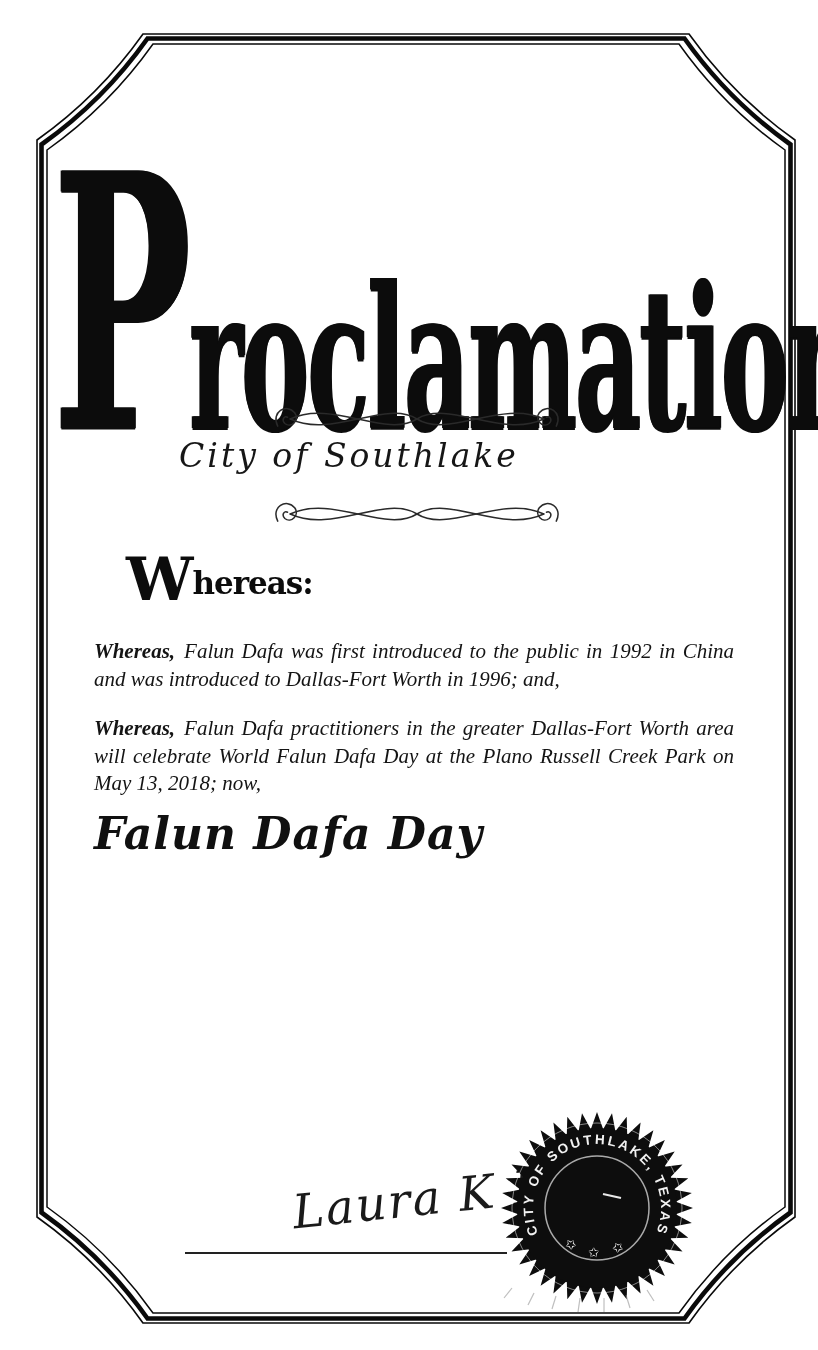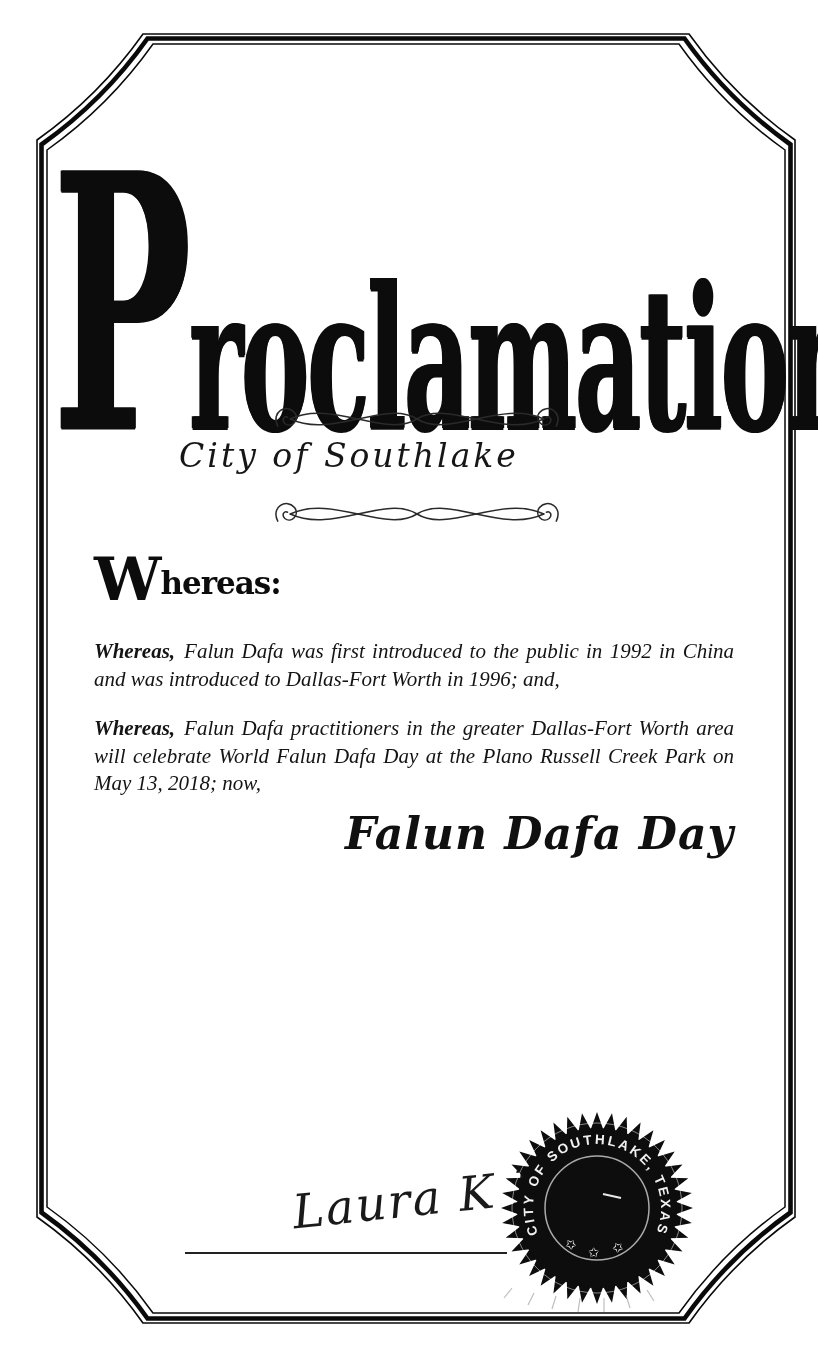--- a/index.html
+++ b/index.html
@@ -45,39 +45,39 @@
 
   
   .body-text{
     position:absolute;left:94px;top:556px;width:640px;
     font-style:italic;
     font-size:21px;
     line-height:27.5px;
     color:#141414;
   }
   .para{margin:0 0 22px 0;text-align:justify;}
-  .para-first{display:flex;margin-bottom:36px;}
+  .para-first{display:flex;margin-bottom:36px;margin-left:32px;}
   .lead-block{
     width:121px;flex:0 0 121px;
     font-style:normal;
     font-family:"DejaVu Serif", serif;
     font-weight:bold;
     color:#0c0c0c;
     white-space:nowrap;
     letter-spacing:-1px;
   }
   .w-dropcap{font-size:60px;line-height:46px;vertical-align:-6px;}
   .w-rest{font-size:31px;}
   .para-first .ptext{flex:1;text-align:justify;}
   .lead{font-weight:bold;margin-right:9px;}
 
   
   .day-title{
     margin-top:9px;
-    text-align:right;
+    text-align:left;
     font-family:"DejaVu Serif", serif;
     font-style:italic;
     font-weight:600;
     font-size:44px;
     letter-spacing:1px;
     color:#101010;
   }
 
   
   .sig-line{position:absolute;left:185px;top:1252px;width:322px;height:2px;background:#222;}

